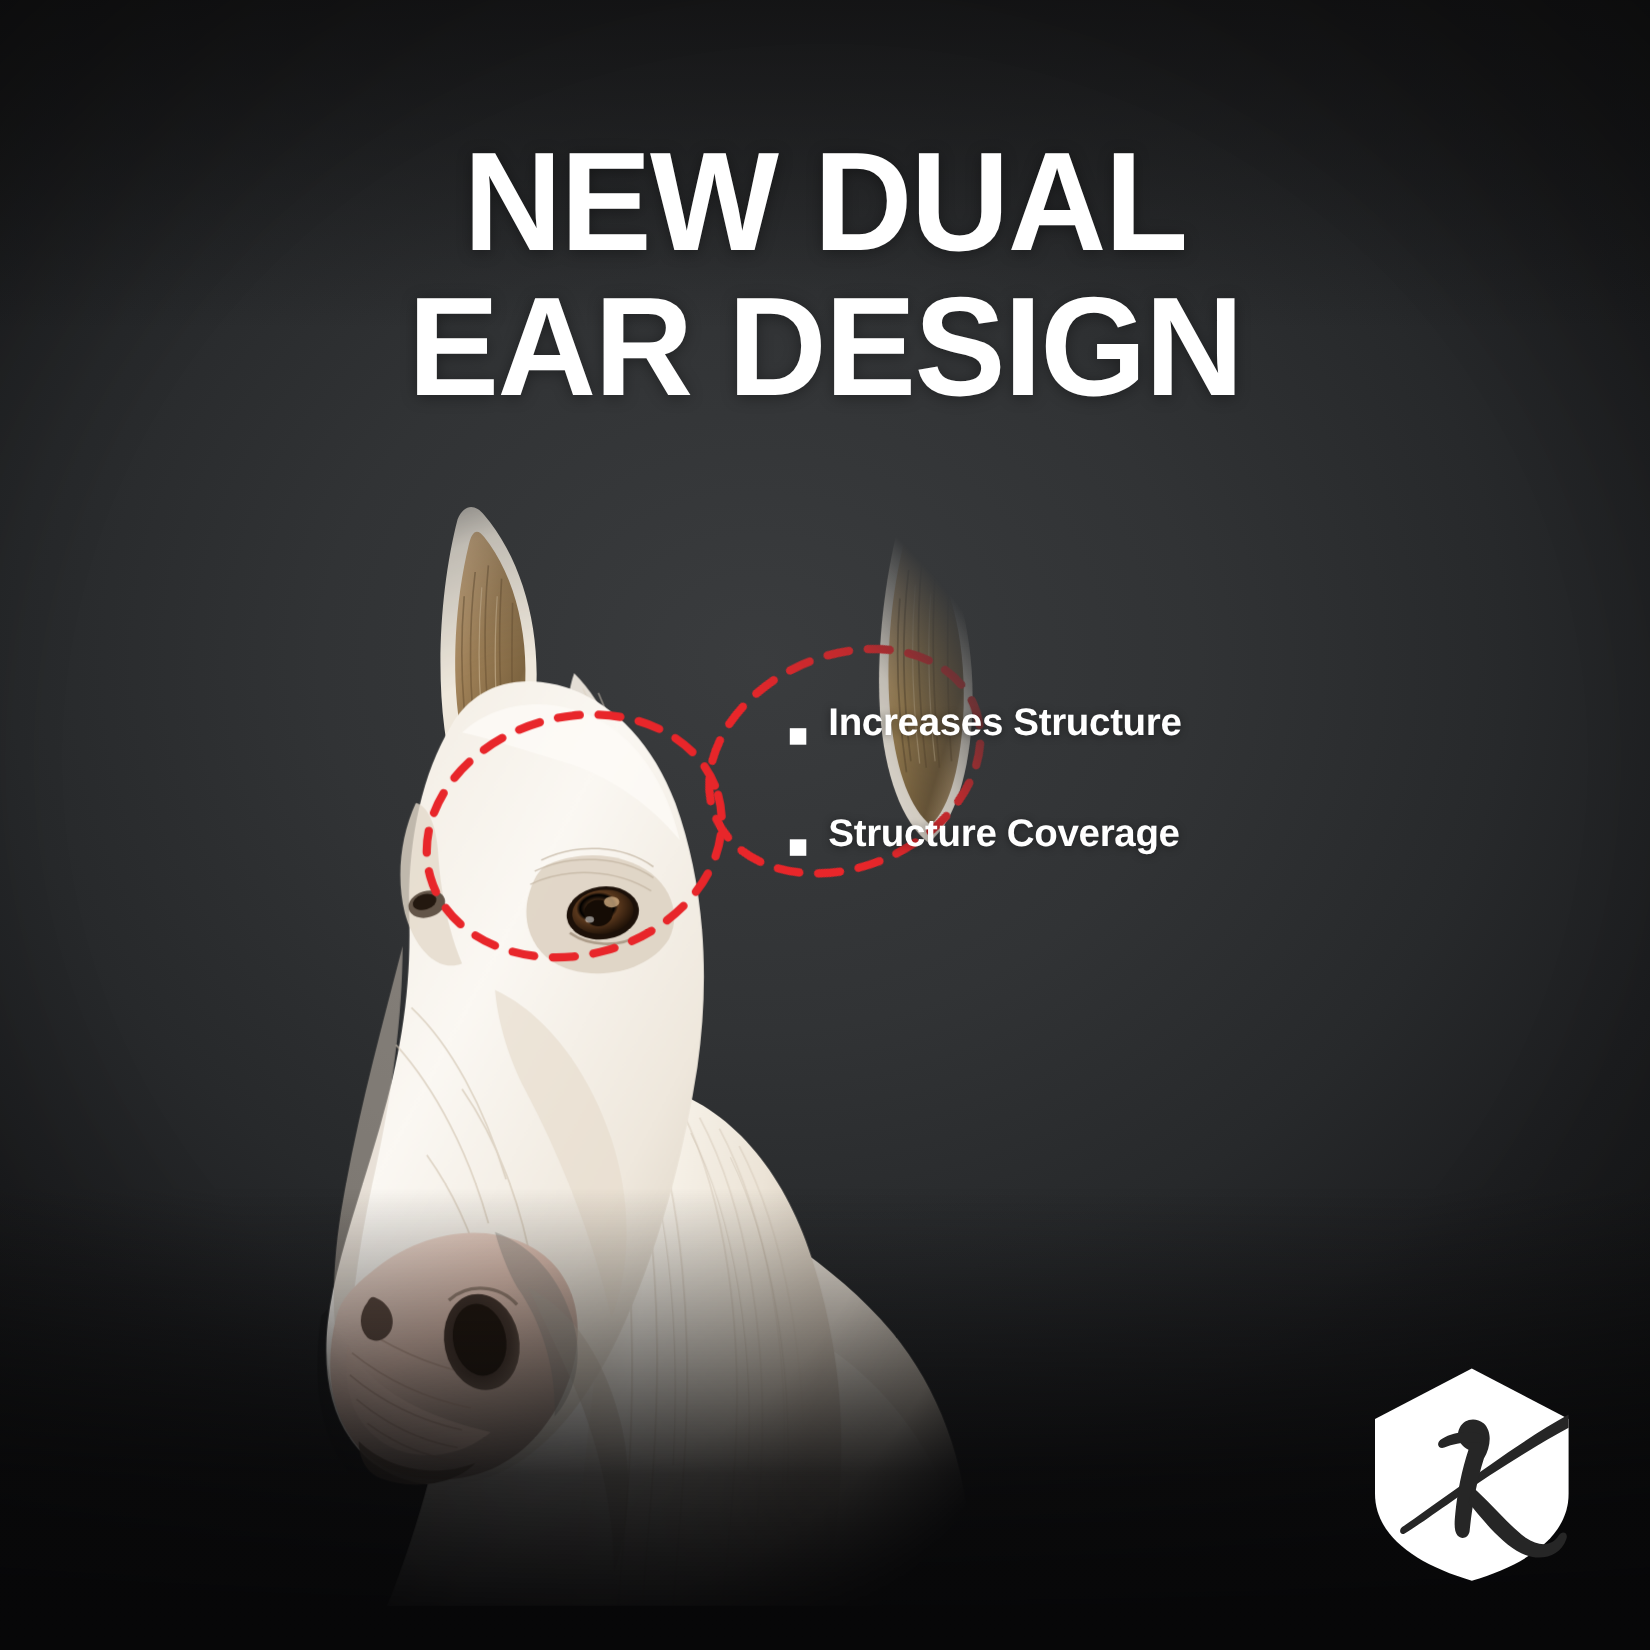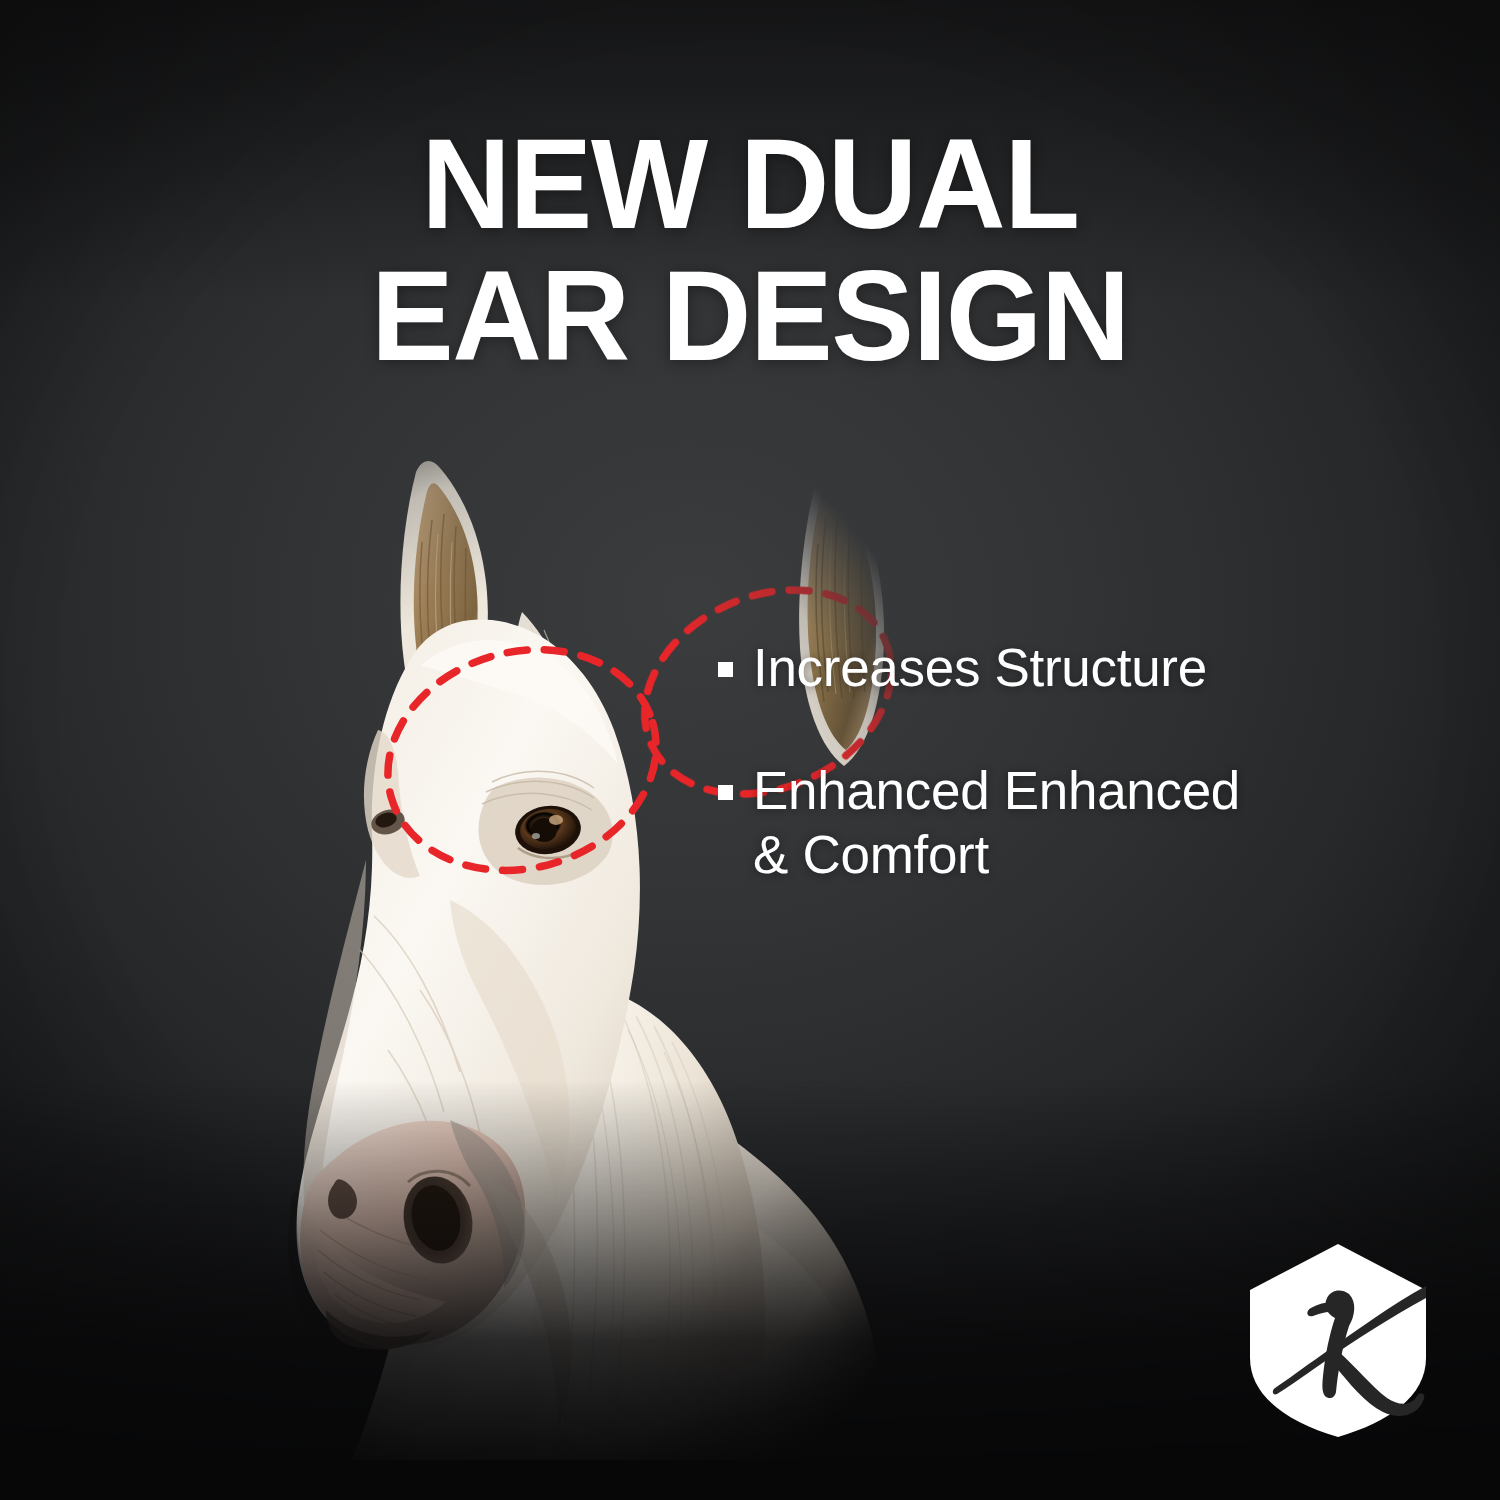--- a/index.html
+++ b/index.html
@@ -60,23 +60,23 @@
   }
   .bullet:last-child{margin-bottom:0;}
   .bullet .sq{
     flex:0 0 auto;
     width:15px;height:15px;
     background:#ffffff;
     margin-top:26px;margin-right:20px;
   }
   .bullet .txt{
     color:#ffffff;
-    font-size:53px;
+    font-size:35px;
     line-height:1.22;
-    font-weight:400;
+    font-weight:700;
     letter-spacing:-.3px;
     text-shadow:0 1px 8px rgba(0,0,0,.4);
   }
 
   
   .horse-wrap{
     position:absolute;left:120px;top:430px;width:820px;height:1030px;
   }
   .horse-svg{width:100%;height:100%;display:block;}
 
@@ -356,22 +356,21 @@
     <div class="bullet">
       <span class="sq"></span>
       <span class="txt">
         <span>Increases Structure</span><br>
       </span>
     </div>
 
     <div class="bullet">
       <span class="sq"></span>
       <span class="txt">
-        <span>Enhanced Enhanced</span><br>
-        <span>&amp; Comfort</span>
+        <span>Structure Coverage</span><br>
       </span>
     </div>
 
   </div>
 
   <div class="badge">
     <svg viewBox="0 0 190 200" xmlns="http://www.w3.org/2000/svg">
 
       <path d="M95 4 L183 50 L183 118 C183 156, 146 182, 95 197
                C 44 182, 7 156, 7 118 L7 50 Z" fill="#ffffff"></path>

